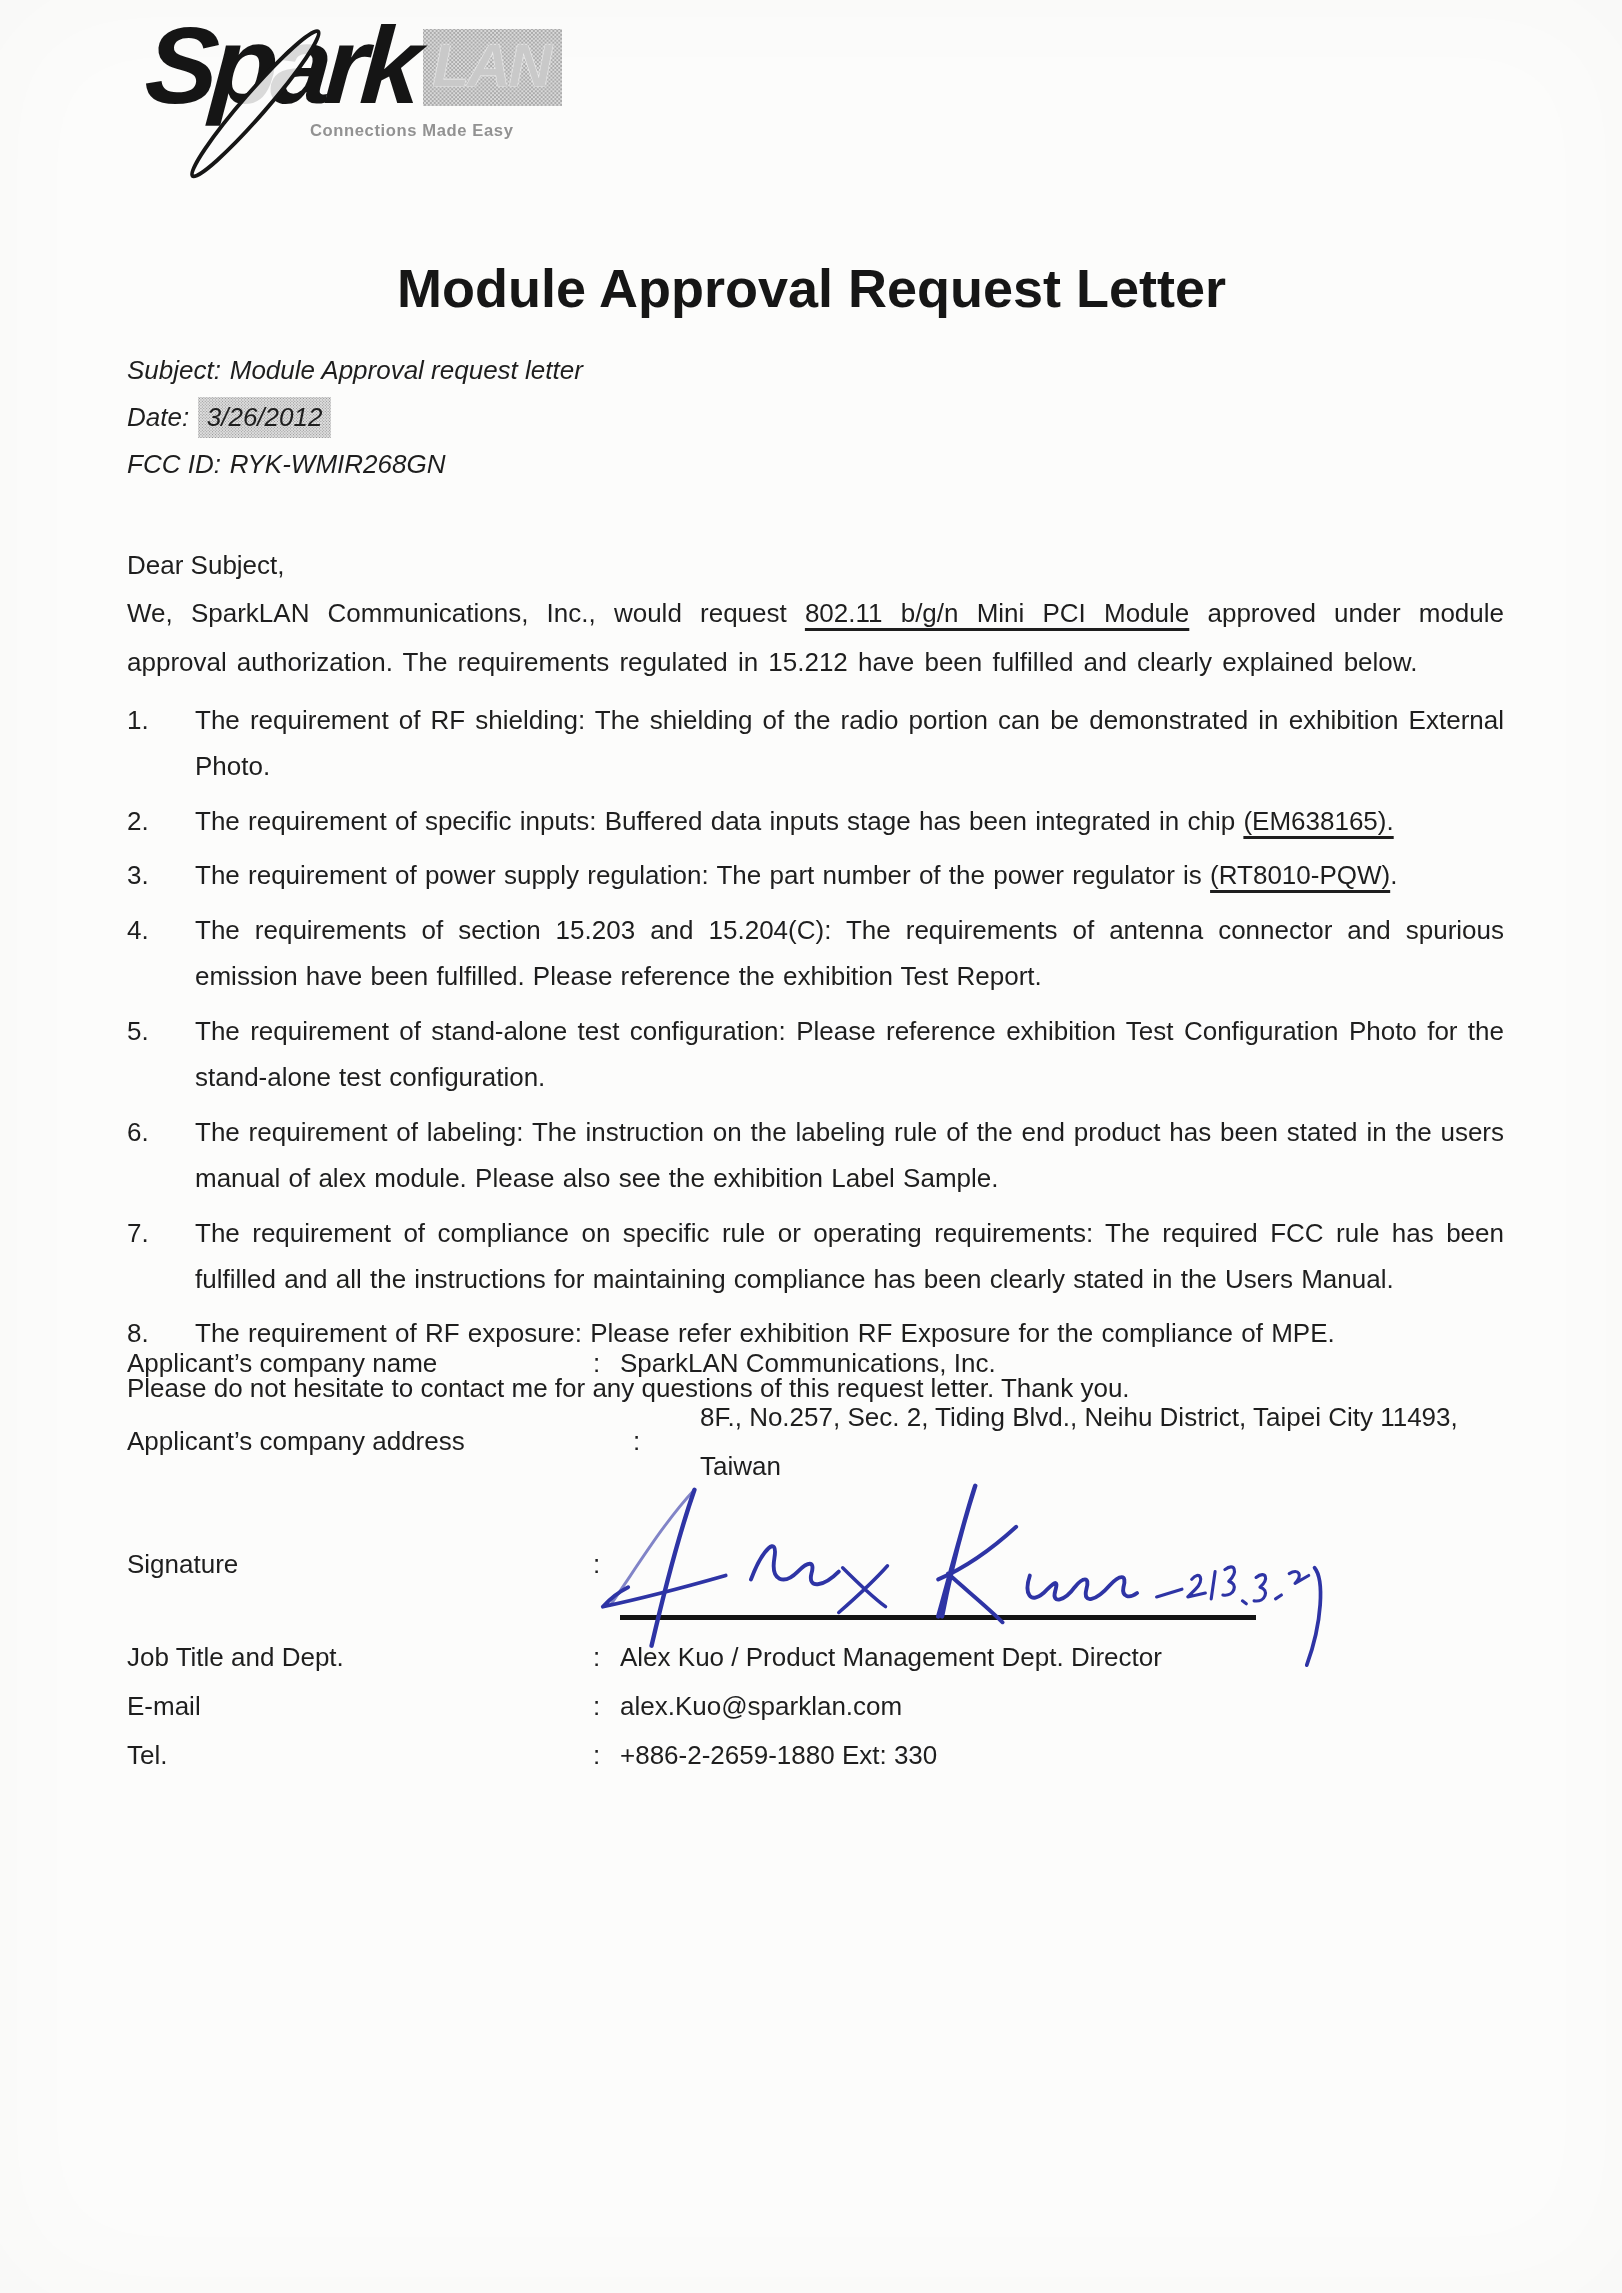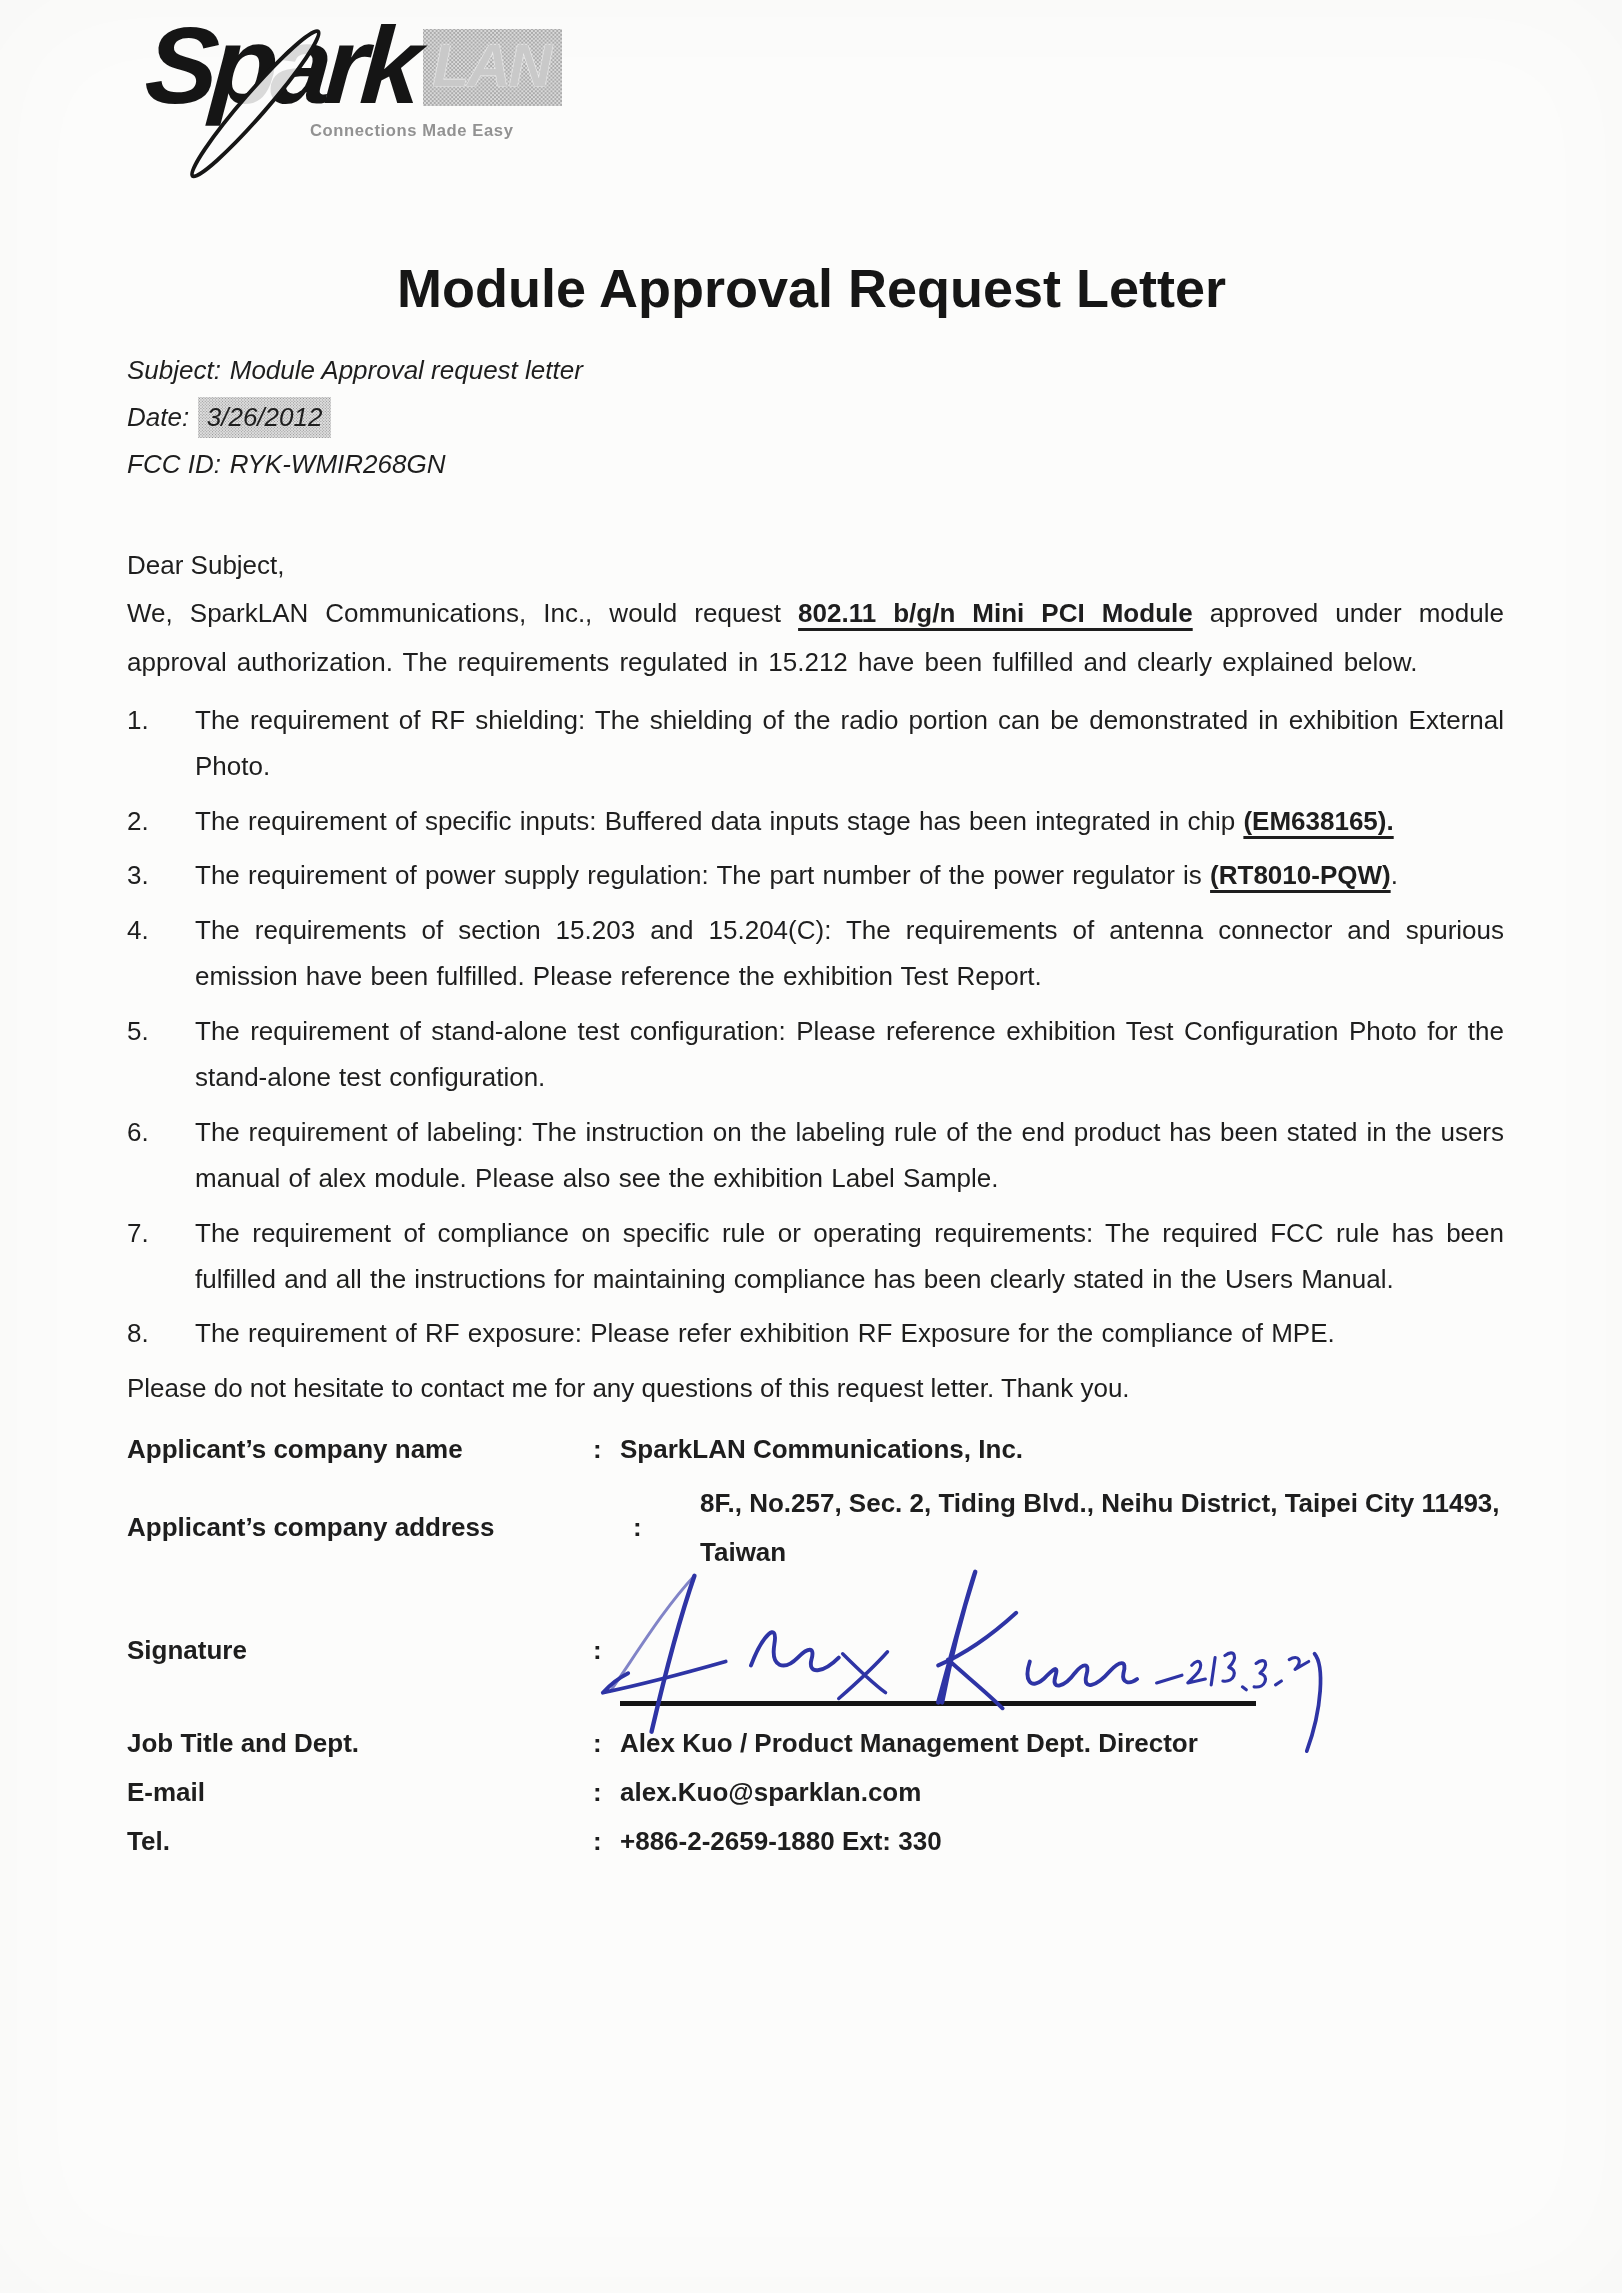--- a/index.html
+++ b/index.html
@@ -55,28 +55,28 @@
     display:inline-block;padding:4.9px 8.8px 5.9px 8.8px;
     background-color:#dedede;
     background-image:radial-gradient(#8f8f8f 0.8px,transparent 0.9px),radial-gradient(#8f8f8f 0.8px,transparent 0.9px);
     background-size:2.9px 2.9px;background-position:0 0,1.5px 1.5px;
   }
 
   
   .body{position:absolute;left:127px;top:542px;width:1377px;font-size:26px;}
   .salutation{line-height:47px;}
   .intro{line-height:49px;text-align:justify;word-spacing:2.9px;margin:0 0 9.8px 0;}
-  .bu{font-weight:bold;text-decoration:underline;text-decoration-thickness:2.9px;text-underline-offset:5.9px;}
+  .bu{font-weight:normal;text-decoration:underline;text-decoration-thickness:2.9px;text-underline-offset:5.9px;}
   .li{display:flex;margin-bottom:8.8px;}
   .li .num{flex:0 0 68px;line-height:46px;}
   .li .txt{flex:1;line-height:46px;text-align:justify;word-spacing:1px;}
   .closing{line-height:46px;margin-top:2px;}
 
   
-  .info{position:absolute;left:127px;top:1426px;width:1379px;font-size:26px;font-weight:bold;}
+  .info{position:absolute;left:127px;top:1340px;width:1379px;font-size:26px;}
   .irow{display:grid;grid-template-columns:466px 27px 1fr;align-items:center;}
   .irow .colon{text-align:left;}
   .h48{height:47px;}
   .addr{height:109px;gap:40px;}
   .addr .val div{line-height:49px;}
   .sigrow{height:137px;}
   .h50{height:49px;}
   .sig-wrap{position:relative;height:137px;}
   .sig-underline{
     position:absolute;left:0px;top:119px;width:636px;height:4.9px;background:#141414;

